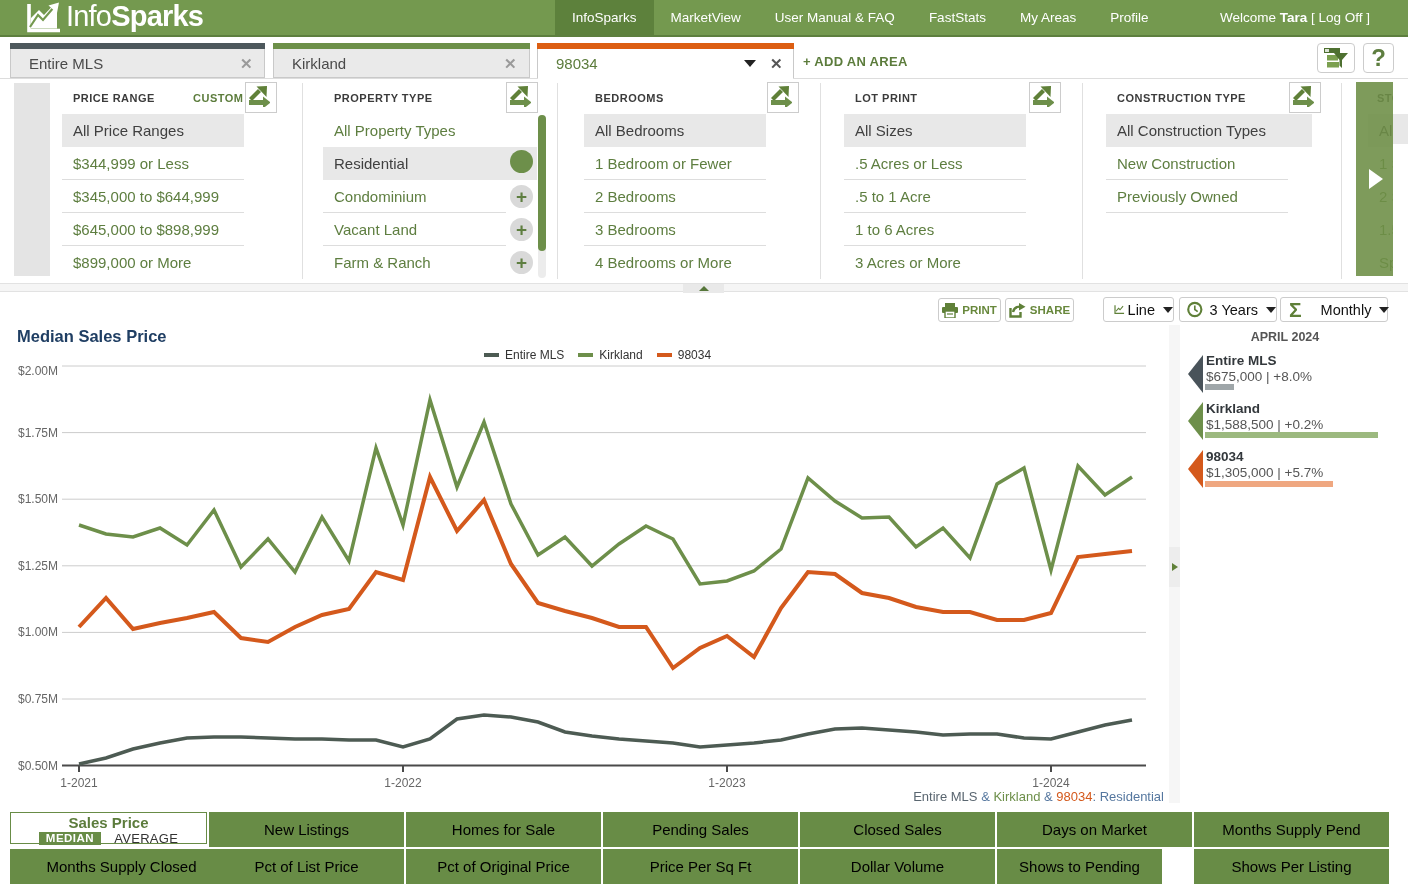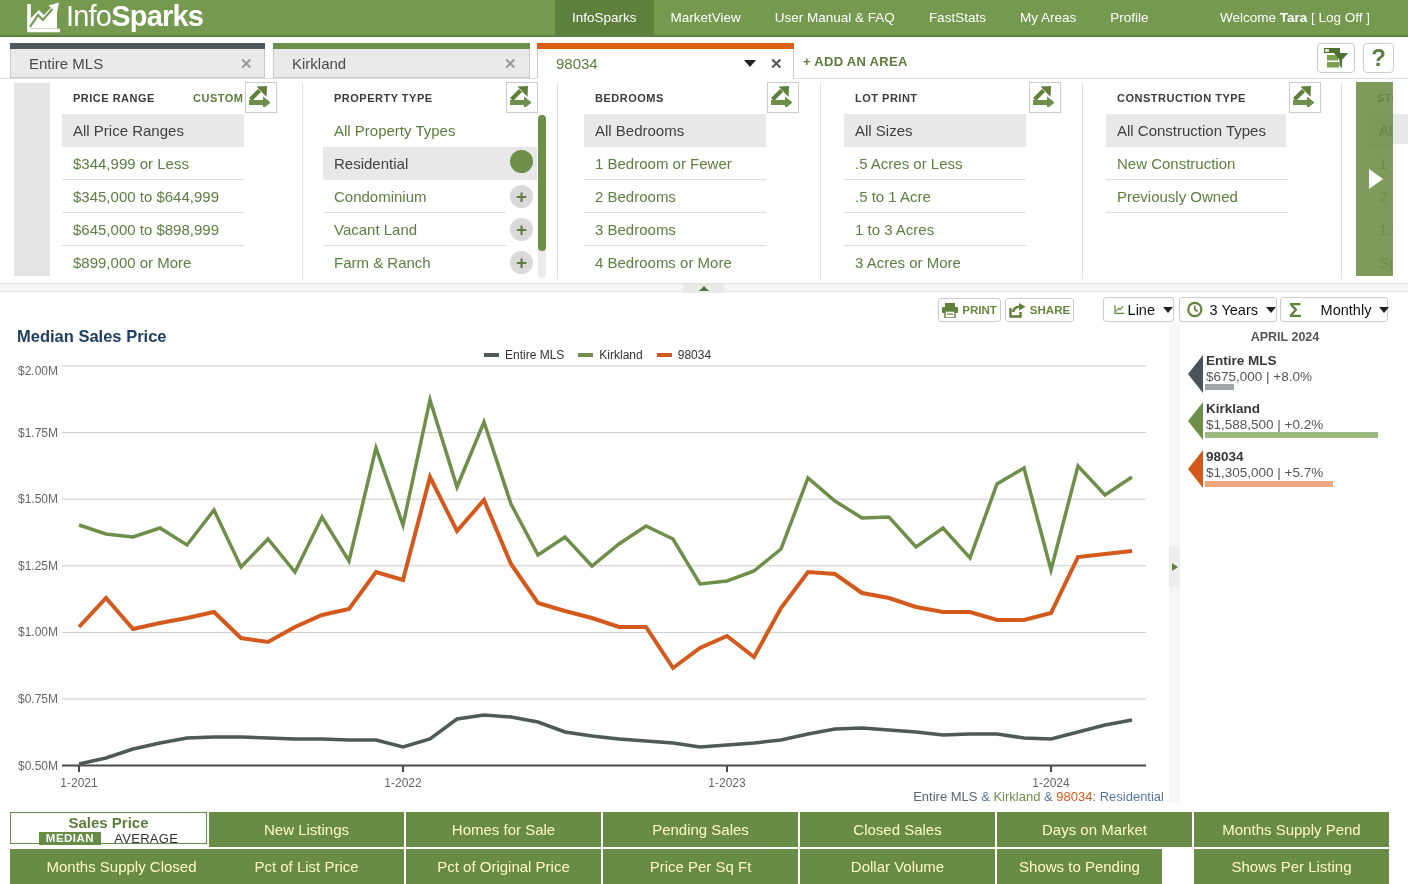--- a/index.html
+++ b/index.html
@@ -73,21 +73,21 @@
 #caption { position:absolute; right:244px; top:789px; font-size:13px; color:#55779f; }
 #sidetitle { position:absolute; left:1185px; top:330px; width:200px; text-align:center;
   font-size:12.5px; font-weight:bold; color:#555; }
 .statarrow { position:absolute; width:0; height:0; border-top:19px solid transparent;
   border-bottom:19px solid transparent; }
 .statname { position:absolute; font-size:13.5px; font-weight:bold; color:#33383c; }
 .statval { position:absolute; font-size:13.5px; color:#555; }
 .statbar { position:absolute; height:6px; }
 
 
-.gcell { position:absolute; background:#688c46; color:#fef9c3; font-size:15px;
+.gcell { position:absolute; background:#688c46; color:#000000; font-size:15px;
   display:flex; align-items:center; justify-content:center; }
 #cell0 { position:absolute; background:#fff; border:1.5px solid #688c46; text-align:center; }
 #cell0 .t1 { font-size:15px; line-height:16px; font-weight:bold; color:#5c7c3c; margin-top:2px; }
 #cell0 .row2 { display:flex; justify-content:center; align-items:center; margin-top:0; font-size:13px; height:14px; }
 #cell0 .med { background:#688c46; color:#fff; font-size:11.5px; line-height:13px; padding:0 7px; font-weight:bold; margin-right:13px; letter-spacing:0.5px; }
 #cell0 .avg { color:#333; letter-spacing:0.3px; }
 </style>
 </head>
 <body>
 <div id="page">
@@ -202,31 +202,31 @@
   <div class="fhead" style="left:855px;">LOT PRINT</div>
   <div class="sharebox" style="left:1029px;"><svg width="24" height="24" viewBox="0 0 24 24">
           <polygon points="3,15 12,6 15,9 6,18" fill="#5f8038"></polygon>
           <polygon points="10.5,3.5 21,3 20.5,14" fill="#5f8038"></polygon>
           <rect x="3" y="17" width="15" height="5" fill="#6d8f4a"></rect>
           <polygon points="17,13.5 24.5,19.5 17,25.5" fill="#6d8f4a"></polygon>
         </svg></div>
   <div class="fitem sel" style="left:844px; top:35px; width:182px;">All Sizes</div>
   <div class="fitem bline" style="left:844px; top:68px; width:182px;">.5 Acres or Less</div>
   <div class="fitem bline" style="left:844px; top:101px; width:182px;">.5 to 1 Acre</div>
-  <div class="fitem bline" style="left:844px; top:134px; width:182px;">1 to 3 Acres</div>
+  <div class="fitem bline" style="left:844px; top:134px; width:182px;">1 to 6 Acres</div>
   <div class="fitem" style="left:844px; top:167px; width:182px;">3 Acres or More</div>
 
   <div class="fhead" style="left:1117px;">CONSTRUCTION TYPE</div>
   <div class="sharebox" style="left:1289px;"><svg width="24" height="24" viewBox="0 0 24 24">
           <polygon points="3,15 12,6 15,9 6,18" fill="#5f8038"></polygon>
           <polygon points="10.5,3.5 21,3 20.5,14" fill="#5f8038"></polygon>
           <rect x="3" y="17" width="15" height="5" fill="#6d8f4a"></rect>
           <polygon points="17,13.5 24.5,19.5 17,25.5" fill="#6d8f4a"></polygon>
         </svg></div>
-  <div class="fitem sel" style="left:1106px; top:35px; width:180px;">All Construction Types</div>
+  <div class="fitem sel" style="left:1106px; top:35px; width:206px;">All Construction Types</div>
   <div class="fitem bline" style="left:1106px; top:68px; width:182px;">New Construction</div>
   <div class="fitem bline" style="left:1106px; top:101px; width:182px;">Previously Owned</div>
 
   <div style="position:absolute; left:1341px; top:0; width:52px; height:205px; overflow:hidden;">
     <div class="fhead" style="left:36px;">STORIES</div>
     <div class="fitem sel" style="left:27px; top:35px; width:200px;">All Stories</div>
     <div class="fitem" style="left:27px; top:68px; width:200px;">1 Story</div>
     <div class="fitem" style="left:27px; top:101px; width:200px;">2 Stories</div>
     <div class="fitem" style="left:27px; top:134px; width:200px;">1.5 Stories</div>
     <div class="fitem" style="left:27px; top:167px; width:200px;">Split Level</div>

